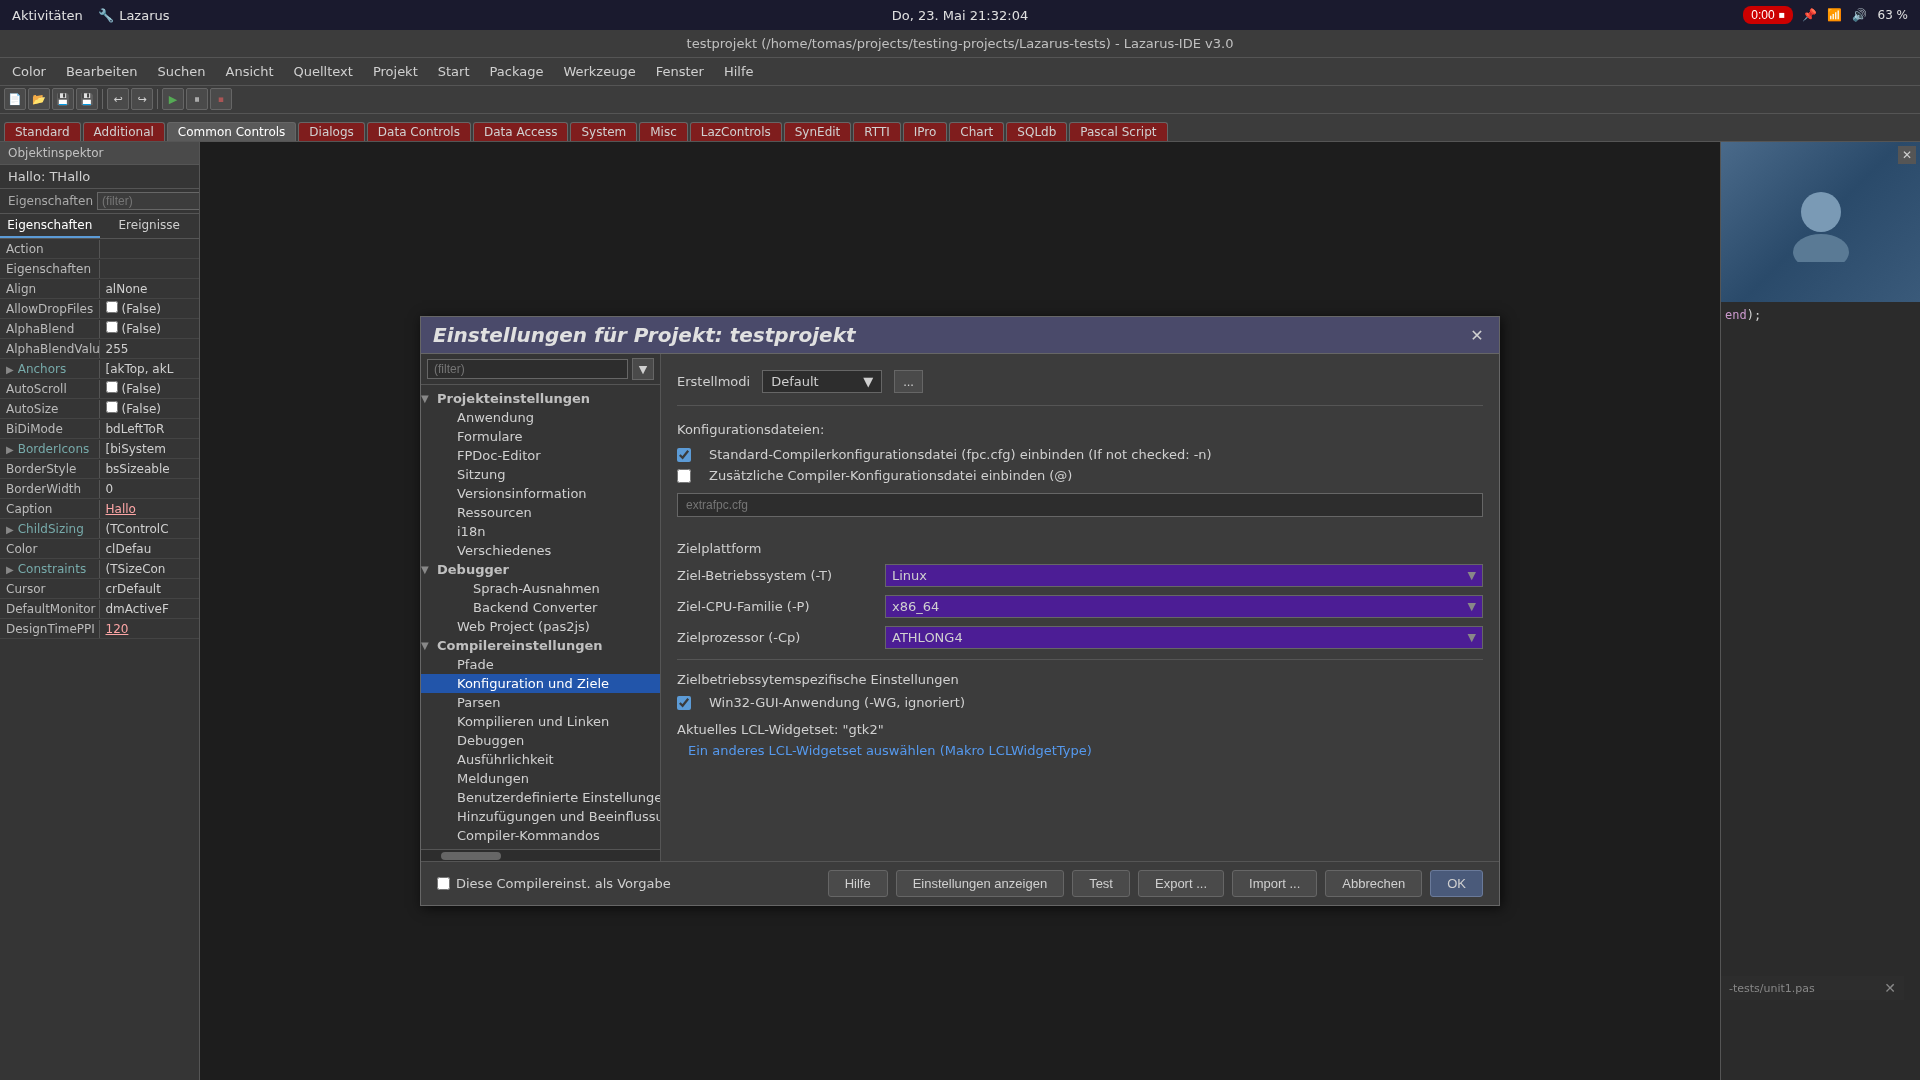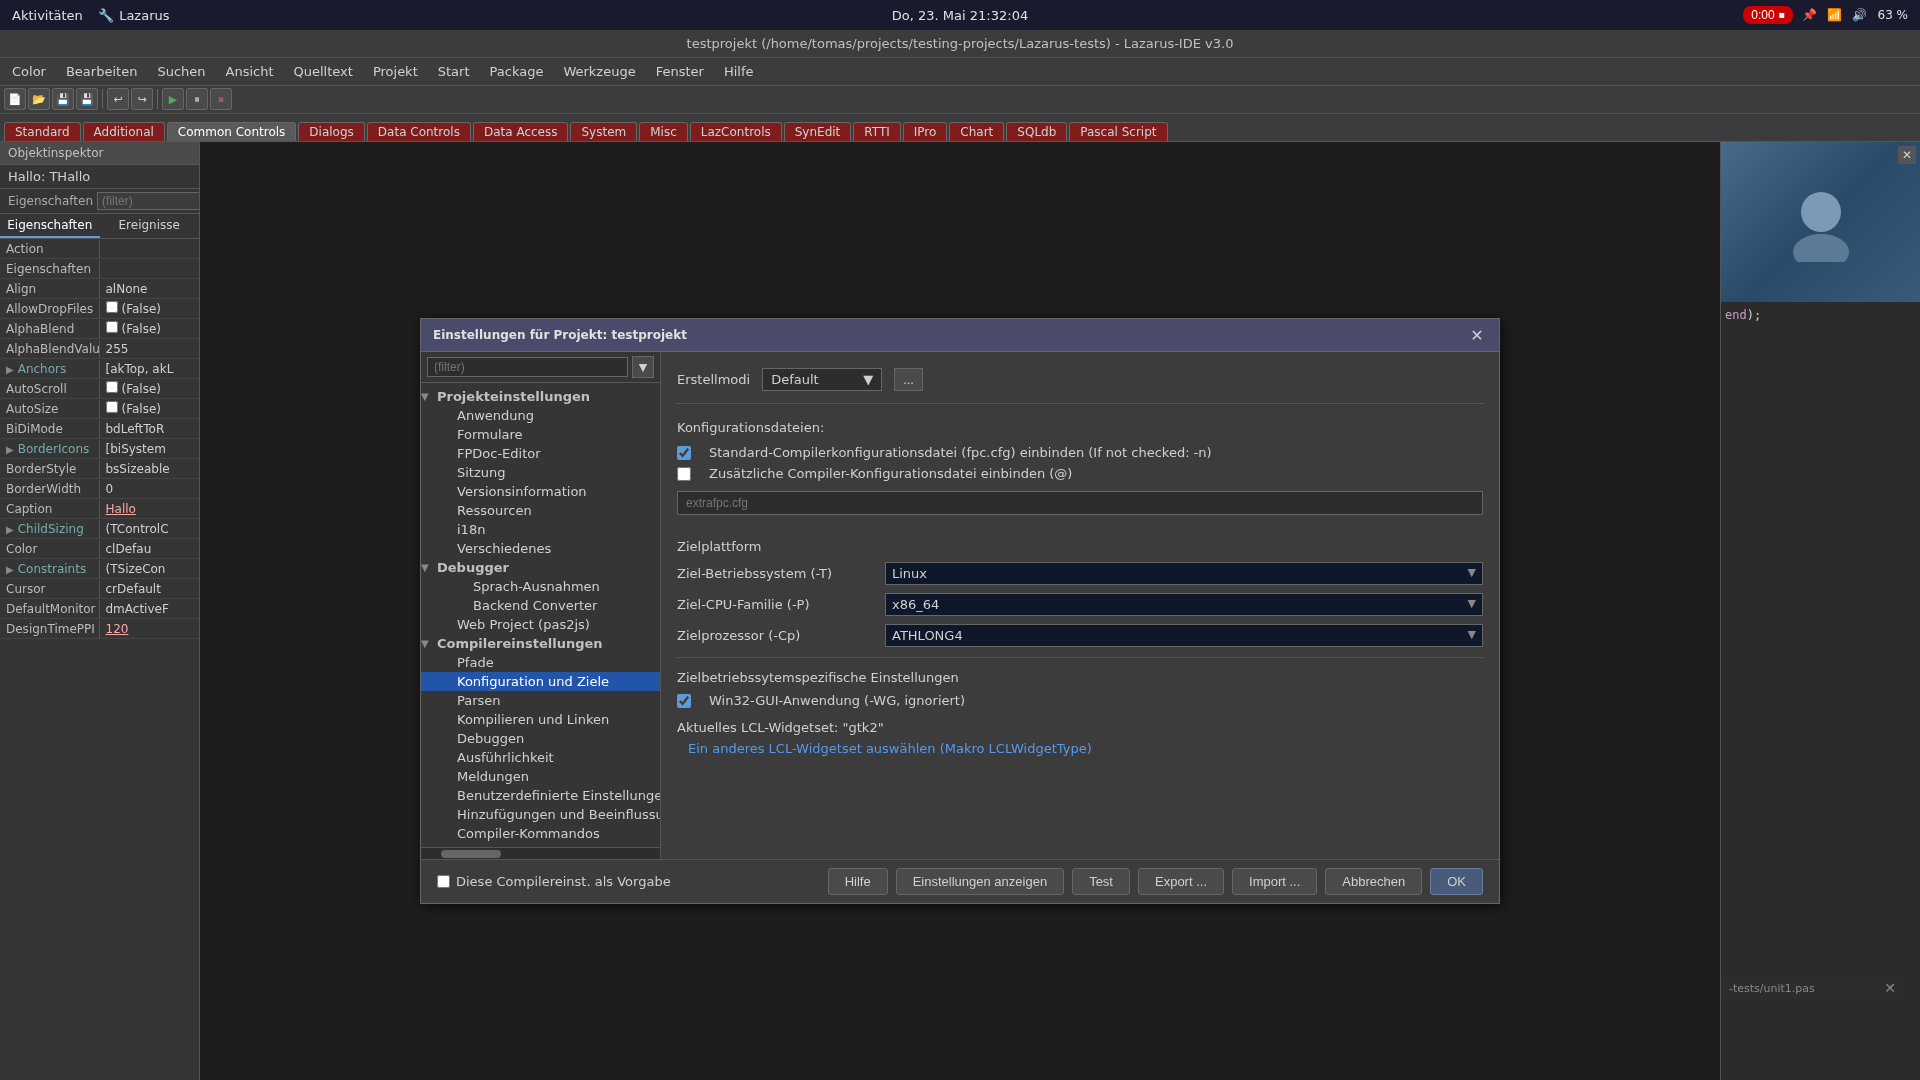--- a/index.html
+++ b/index.html
@@ -288,23 +288,24 @@
     }
     .dialog-titlebar {
       background: #4a4a6a;
       padding: 6px 12px;
       display: flex;
       align-items: center;
       justify-content: space-between;
       border-bottom: 1px solid #666;
     }
     .dialog-title {
-      font-size: 12px;
+      font-size: 20px;
       color: #e0e0e0;
       font-weight: bold;
+      font-style: italic;
     }
     .dialog-close {
       background: none;
       border: none;
       color: #d0d0d0;
       font-size: 16px;
       cursor: pointer;
       width: 20px; height: 20px;
       display: flex; align-items: center; justify-content: center;
     }
@@ -471,26 +472,27 @@
       margin-bottom: 8px;
     }
     .target-label {
       font-size: 13px;
       color: #d0d0d0;
       width: 200px;
       flex-shrink: 0;
     }
     .target-select {
       flex: 1;
-      background: #0f172a;
+      background: #4c1d95;
       border: 1px solid #666;
       color: #d0d0d0;
       padding: 3px 6px;
       font-size: 13px;
       display: flex;
+      align-items: center;
       justify-content: space-between;
       cursor: pointer;
     }
     .select-arrow { color: #888; font-size: 11px; }
 
     .subsection-header {
       font-size: 13px;
       color: #d0d0d0;
       margin: 12px 0 8px 0;
     }

